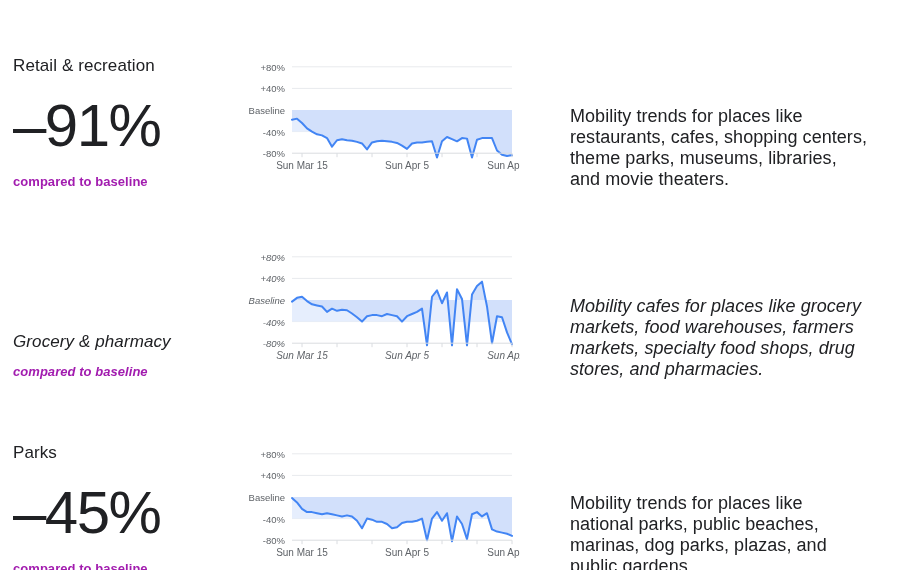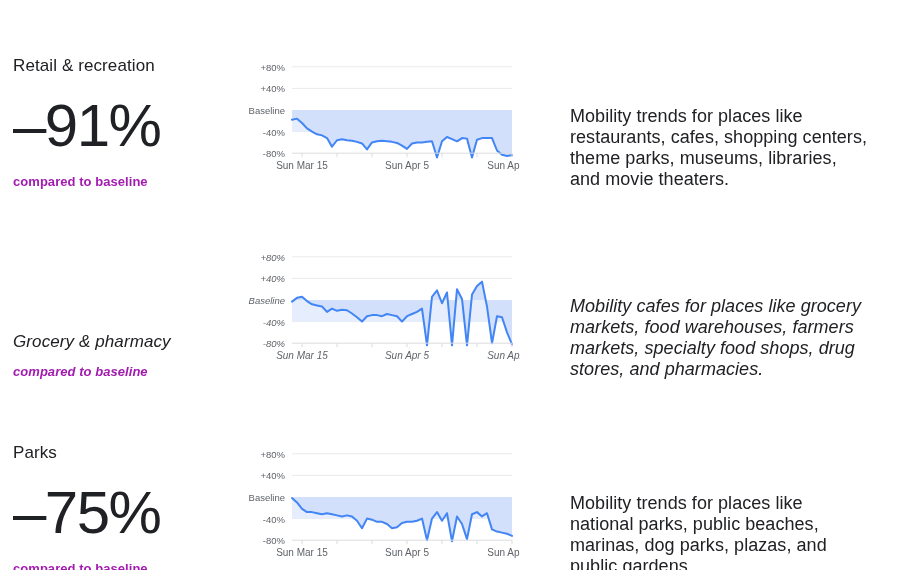--- a/index.html
+++ b/index.html
@@ -185,21 +185,21 @@
         </div>
     </div>
     <div class="description-col">
       <div class="description-text">Mobility cafes for places like grocery markets, food warehouses, farmers markets, specialty food shops, drug stores, and pharmacies.</div>
     </div>
   </div>
 
   <div class="category-row row-2">
     <div class="summary-col">
       <div class="category-title">Parks</div>
-      <div class="change-value">–75%</div>
+      <div class="change-value">–45%</div>
       <div class="baseline-caption">compared to baseline</div>
     </div>
     <div class="chart-col">
       <div class="sparkline-chart">
           <svg width="280" height="140" viewBox="0 0 280 140">
             <line x1="52" y1="16.8" x2="272" y2="16.8" stroke="#E8EAED" stroke-width="1"></line>
             <text x="45" y="20.8" text-anchor="end" font-size="9.5" font-family="&quot;Liberation Sans&quot;, sans-serif" fill="#5F6368">+80%</text>
             <line x1="52" y1="38.4" x2="272" y2="38.4" stroke="#E8EAED" stroke-width="1"></line>
             <text x="45" y="42.4" text-anchor="end" font-size="9.5" font-family="&quot;Liberation Sans&quot;, sans-serif" fill="#5F6368">+40%</text>
             <text x="45" y="64" text-anchor="end" font-size="9.5" font-family="&quot;Liberation Sans&quot;, sans-serif" fill="#5F6368">Baseline</text>

